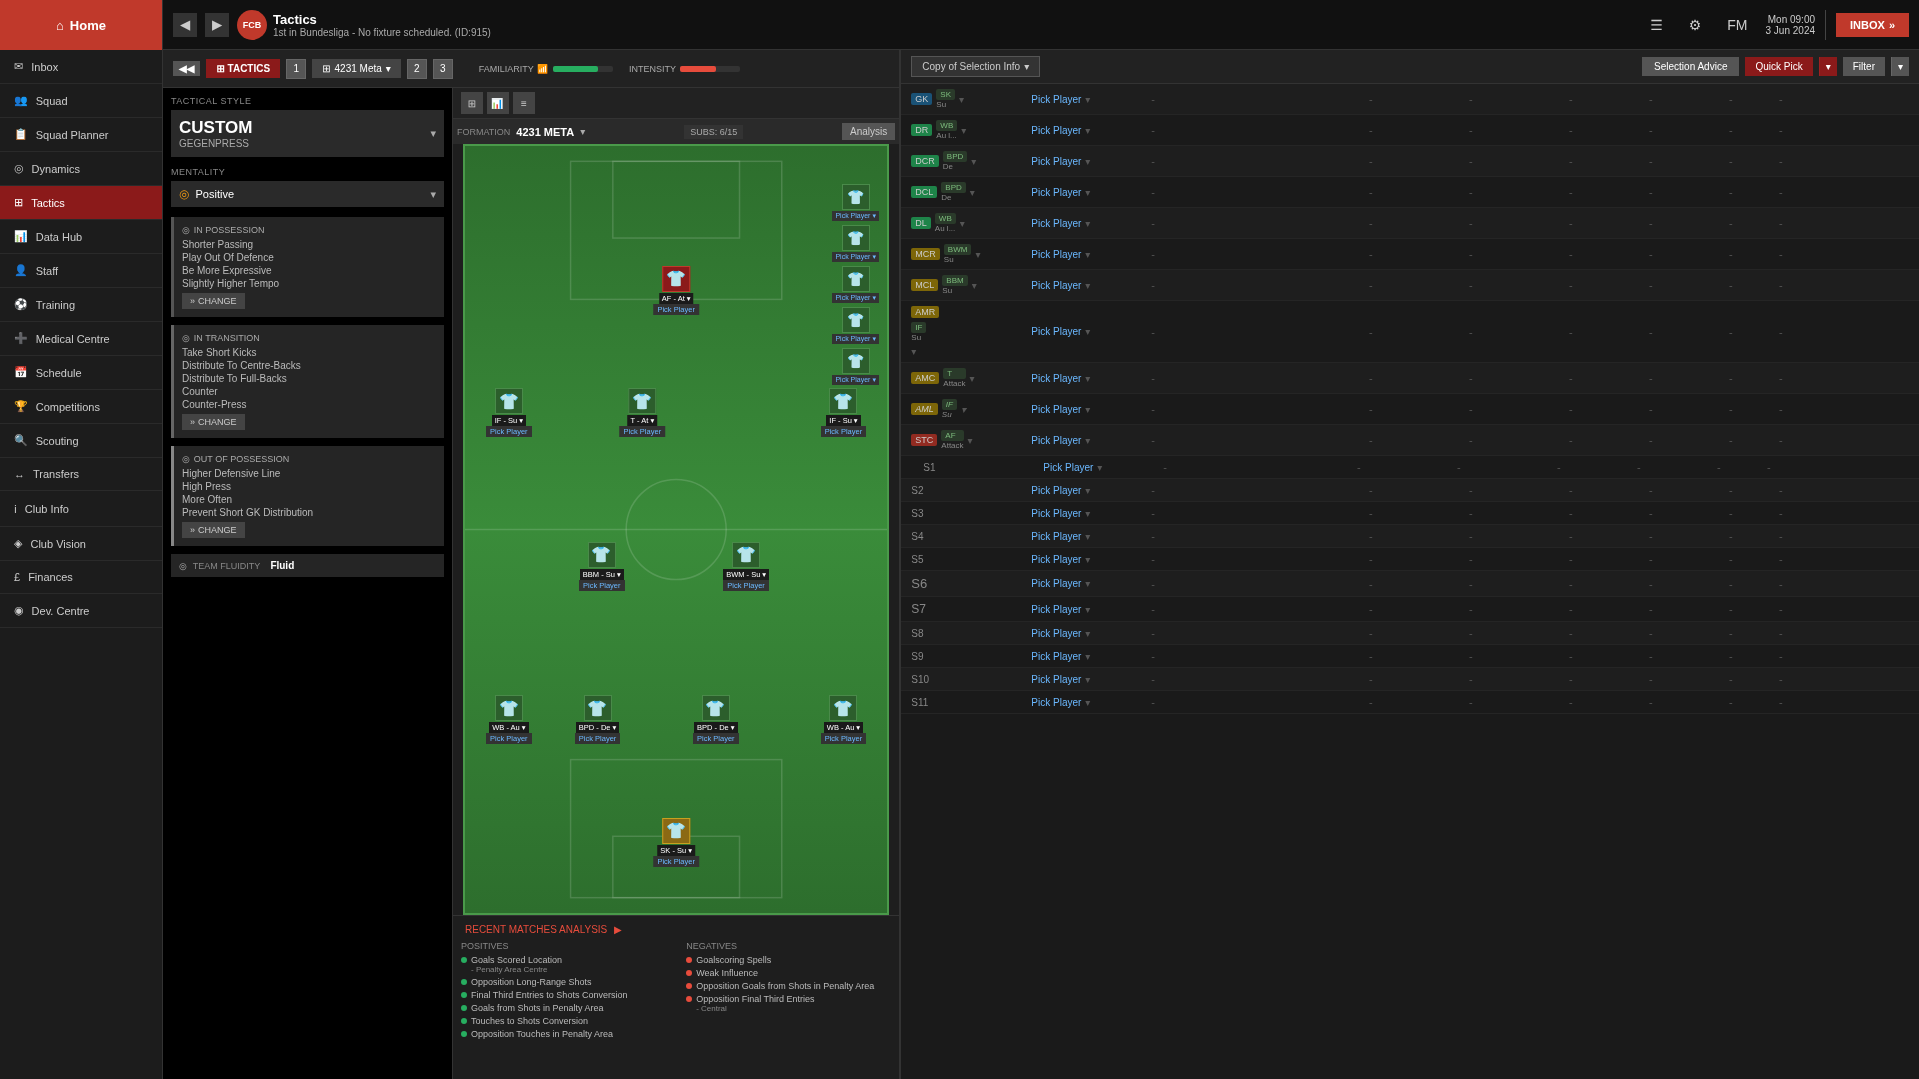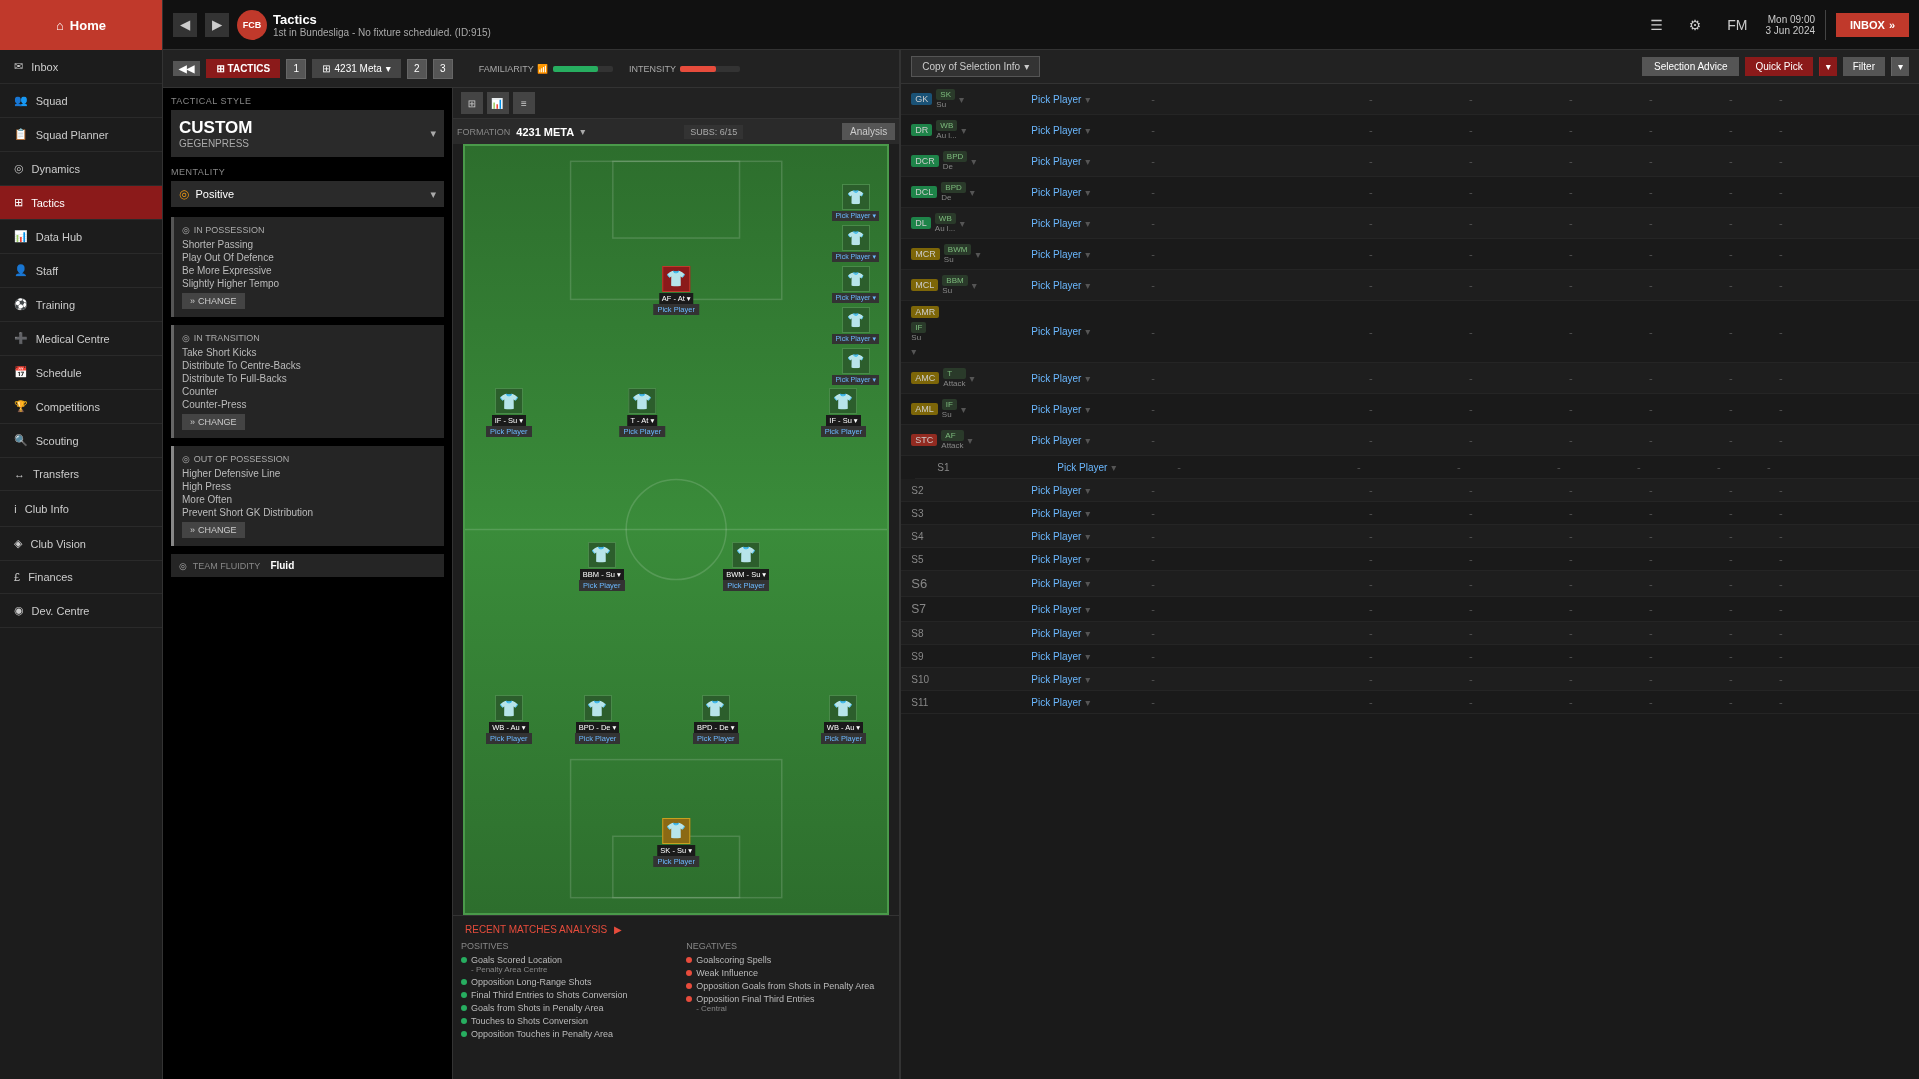--- a/index.html
+++ b/index.html
@@ -759,21 +759,21 @@
     <span style="color:#555;">-</span>
     <span style="color:#555;">-</span>
     <span style="color:#555;">-</span>
     <span style="color:#555;">-</span>
     <span style="color:#555;">-</span>
     <span style="color:#555;">-</span>
     <span style="color:#555;">-</span>
   </div>
             <div style="display: grid; grid-template-columns: 120px 120px 1fr 100px 100px 80px 80px 50px 50px 80px; padding: 5px 10px; border-bottom: 1px solid rgb(37, 37, 37); align-items: center;">
 
-      <div style="display:flex;align-items:center;gap:4px;">
+      <div style="display:flex;align-items:center;gap:4px;font-style:italic;">
         <span style="background:#7d6608;color:#ccc;padding:1px 4px;font-size:9px;border-radius:2px;">AML</span>
         <div style="display:inline-flex;flex-direction:column;">
           <span style="background:#2a3a2a;color:#7dbb7d;padding:1px 4px;font-size:8px;border-radius:2px;white-space:nowrap;">IF</span>
           <span style="color:#888;font-size:8px;">Su</span>
         </div>
         <span style="color:#555;font-size:10px;cursor:pointer;">▾</span>
       </div>
     <div style="display:flex;align-items:center;gap:4px;">
       <span style="color:#6bb8ff;font-size:10px;cursor:pointer;">Pick Player</span>
       <span style="color:#555;font-size:10px;cursor:pointer;">▾</span>
@@ -801,21 +801,21 @@
       <span style="color:#555;font-size:10px;cursor:pointer;">▾</span>
     </div>
     <span style="color:#555;">-</span>
     <span style="color:#555;">-</span>
     <span style="color:#555;">-</span>
     <span style="color:#555;">-</span>
     <span style="color:#555;">-</span>
     <span style="color:#555;">-</span>
     <span style="color:#555;">-</span>
   </div>
-            <div style="display: grid; grid-template-columns: 120px 120px 1fr 100px 100px 80px 80px 50px 50px 80px; padding: 5px 22px; border-bottom: 1px solid rgb(37, 37, 37); align-items: center; margin-left: 14px;">
+            <div style="display: grid; grid-template-columns: 120px 120px 1fr 100px 100px 80px 80px 50px 50px 80px; padding: 5px 22px; border-bottom: 1px solid rgb(37, 37, 37); align-items: center;">
     <span style="color:#888;font-size:10px;">S1</span>
     <div style="display:flex;align-items:center;gap:4px;">
       <span style="color:#6bb8ff;font-size:10px;cursor:pointer;">Pick Player</span>
       <span style="color:#555;font-size:10px;cursor:pointer;">▾</span>
     </div>
     <span style="color:#555;">-</span>
     <span style="color:#555;">-</span>
     <span style="color:#555;">-</span>
     <span style="color:#555;">-</span>
     <span style="color:#555;">-</span>

